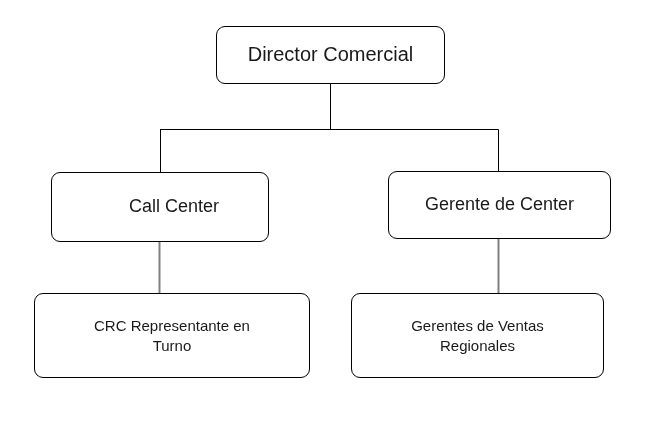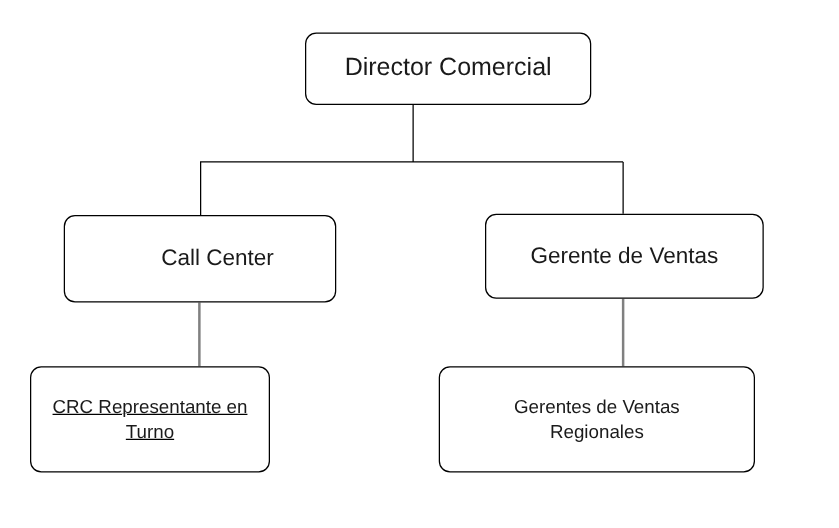--- a/index.html
+++ b/index.html
@@ -47,21 +47,20 @@
     padding: 0 8px;
     white-space: pre-line;
     color: #1a1a1a;
   }
   
   #node-director {
     left: 216px;
     top: 26px;
     width: 229px;
     height: 58px;
-    margin-left: 28px;
   }
   #node-director .node-label {
     font-size: 20px;
   }
   
   #node-call-center {
     left: 51px;
     top: 172px;
     width: 218px;
     height: 70px;
@@ -74,25 +73,24 @@
     left: 388px;
     top: 171px;
     width: 223px;
     height: 68px;
   }
   #node-gerente-ventas .node-label {
     font-size: 18px;
   }
   
   #node-crc-representante {
-    left: 24px;
+    left: 34px;
     top: 293px;
-    width: 192px;
+    width: 276px;
     height: 85px;
-    text-decoration: underline;
   }
   #node-crc-representante .node-label {
     font-size: 15px;
   }
   #node-gerentes-regionales {
     left: 351px;
     top: 293px;
     width: 253px;
     height: 85px;
   }
@@ -118,21 +116,21 @@
 
   <div class="node-box" id="node-director">
     <span class="node-label">Director Comercial</span>
   </div>
 
   <div class="node-box" id="node-call-center">
     <span class="node-label">Call Center</span>
   </div>
 
   <div class="node-box" id="node-gerente-ventas">
-    <span class="node-label">Gerente de Ventas</span>
+    <span class="node-label">Gerente de Center</span>
   </div>
 
   <div class="node-box" id="node-crc-representante">
     <span class="node-label">CRC Representante en
 Turno</span>
   </div>
 
   <div class="node-box" id="node-gerentes-regionales">
     <span class="node-label">Gerentes de Ventas
 Regionales</span>

